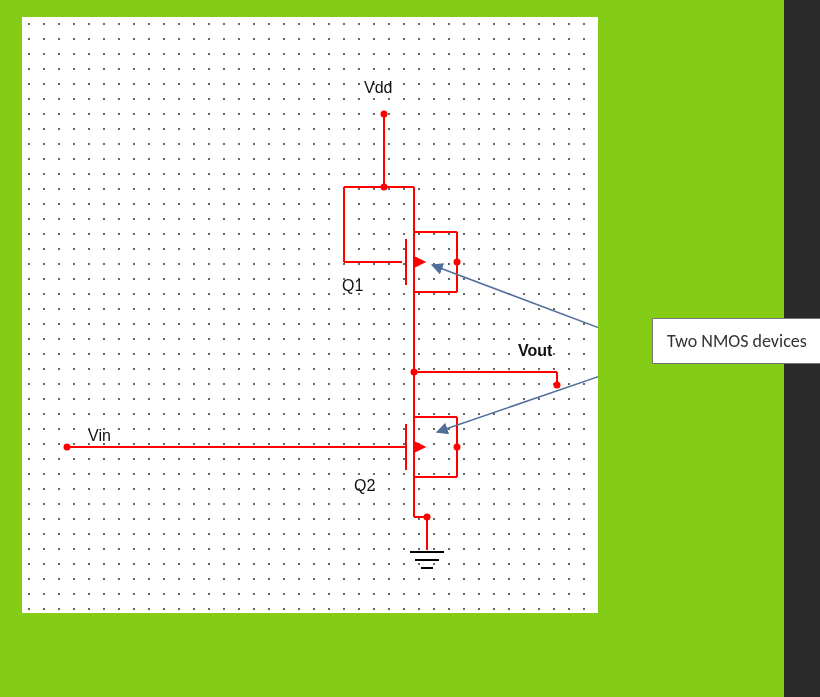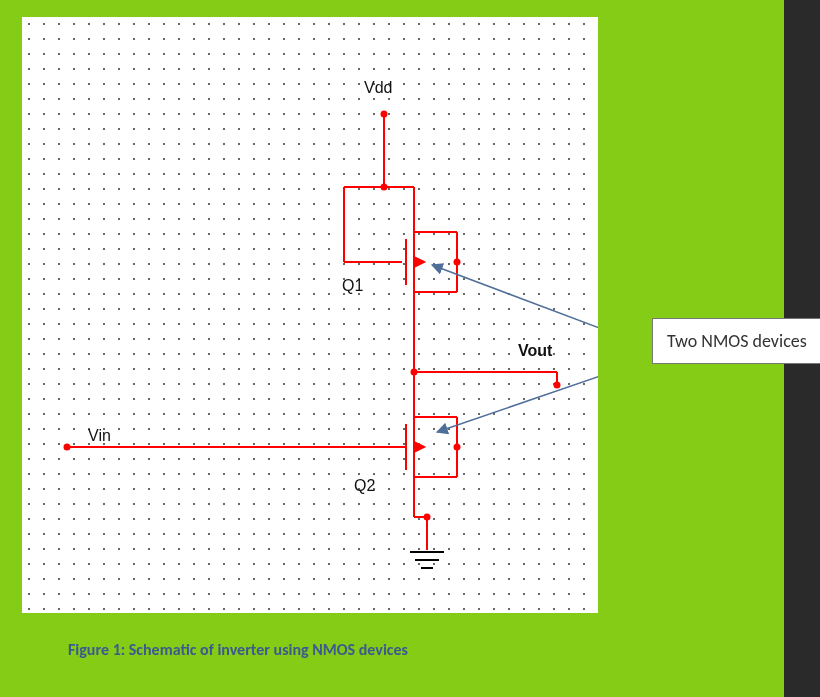--- a/index.html
+++ b/index.html
@@ -99,14 +99,13 @@
     <span class="lbl" style="left:496px;top:325px;font-weight:bold;">Vout</span>
     <span class="lbl" style="left:46px; top:410px;margin-left:20px;">Vin</span>
     <span class="lbl" style="left:320px;top:260px;">Q1</span>
     <span class="lbl" style="left:332px;top:460px;">Q2</span>
   </div>
 
   <div class="annot">
     <span>Two NMOS devices</span>
   </div>
 
-  <div class="caption">Figure 1: Schematic of inverter using NMOS devices</div>
 </div>
 
 </body></html>

